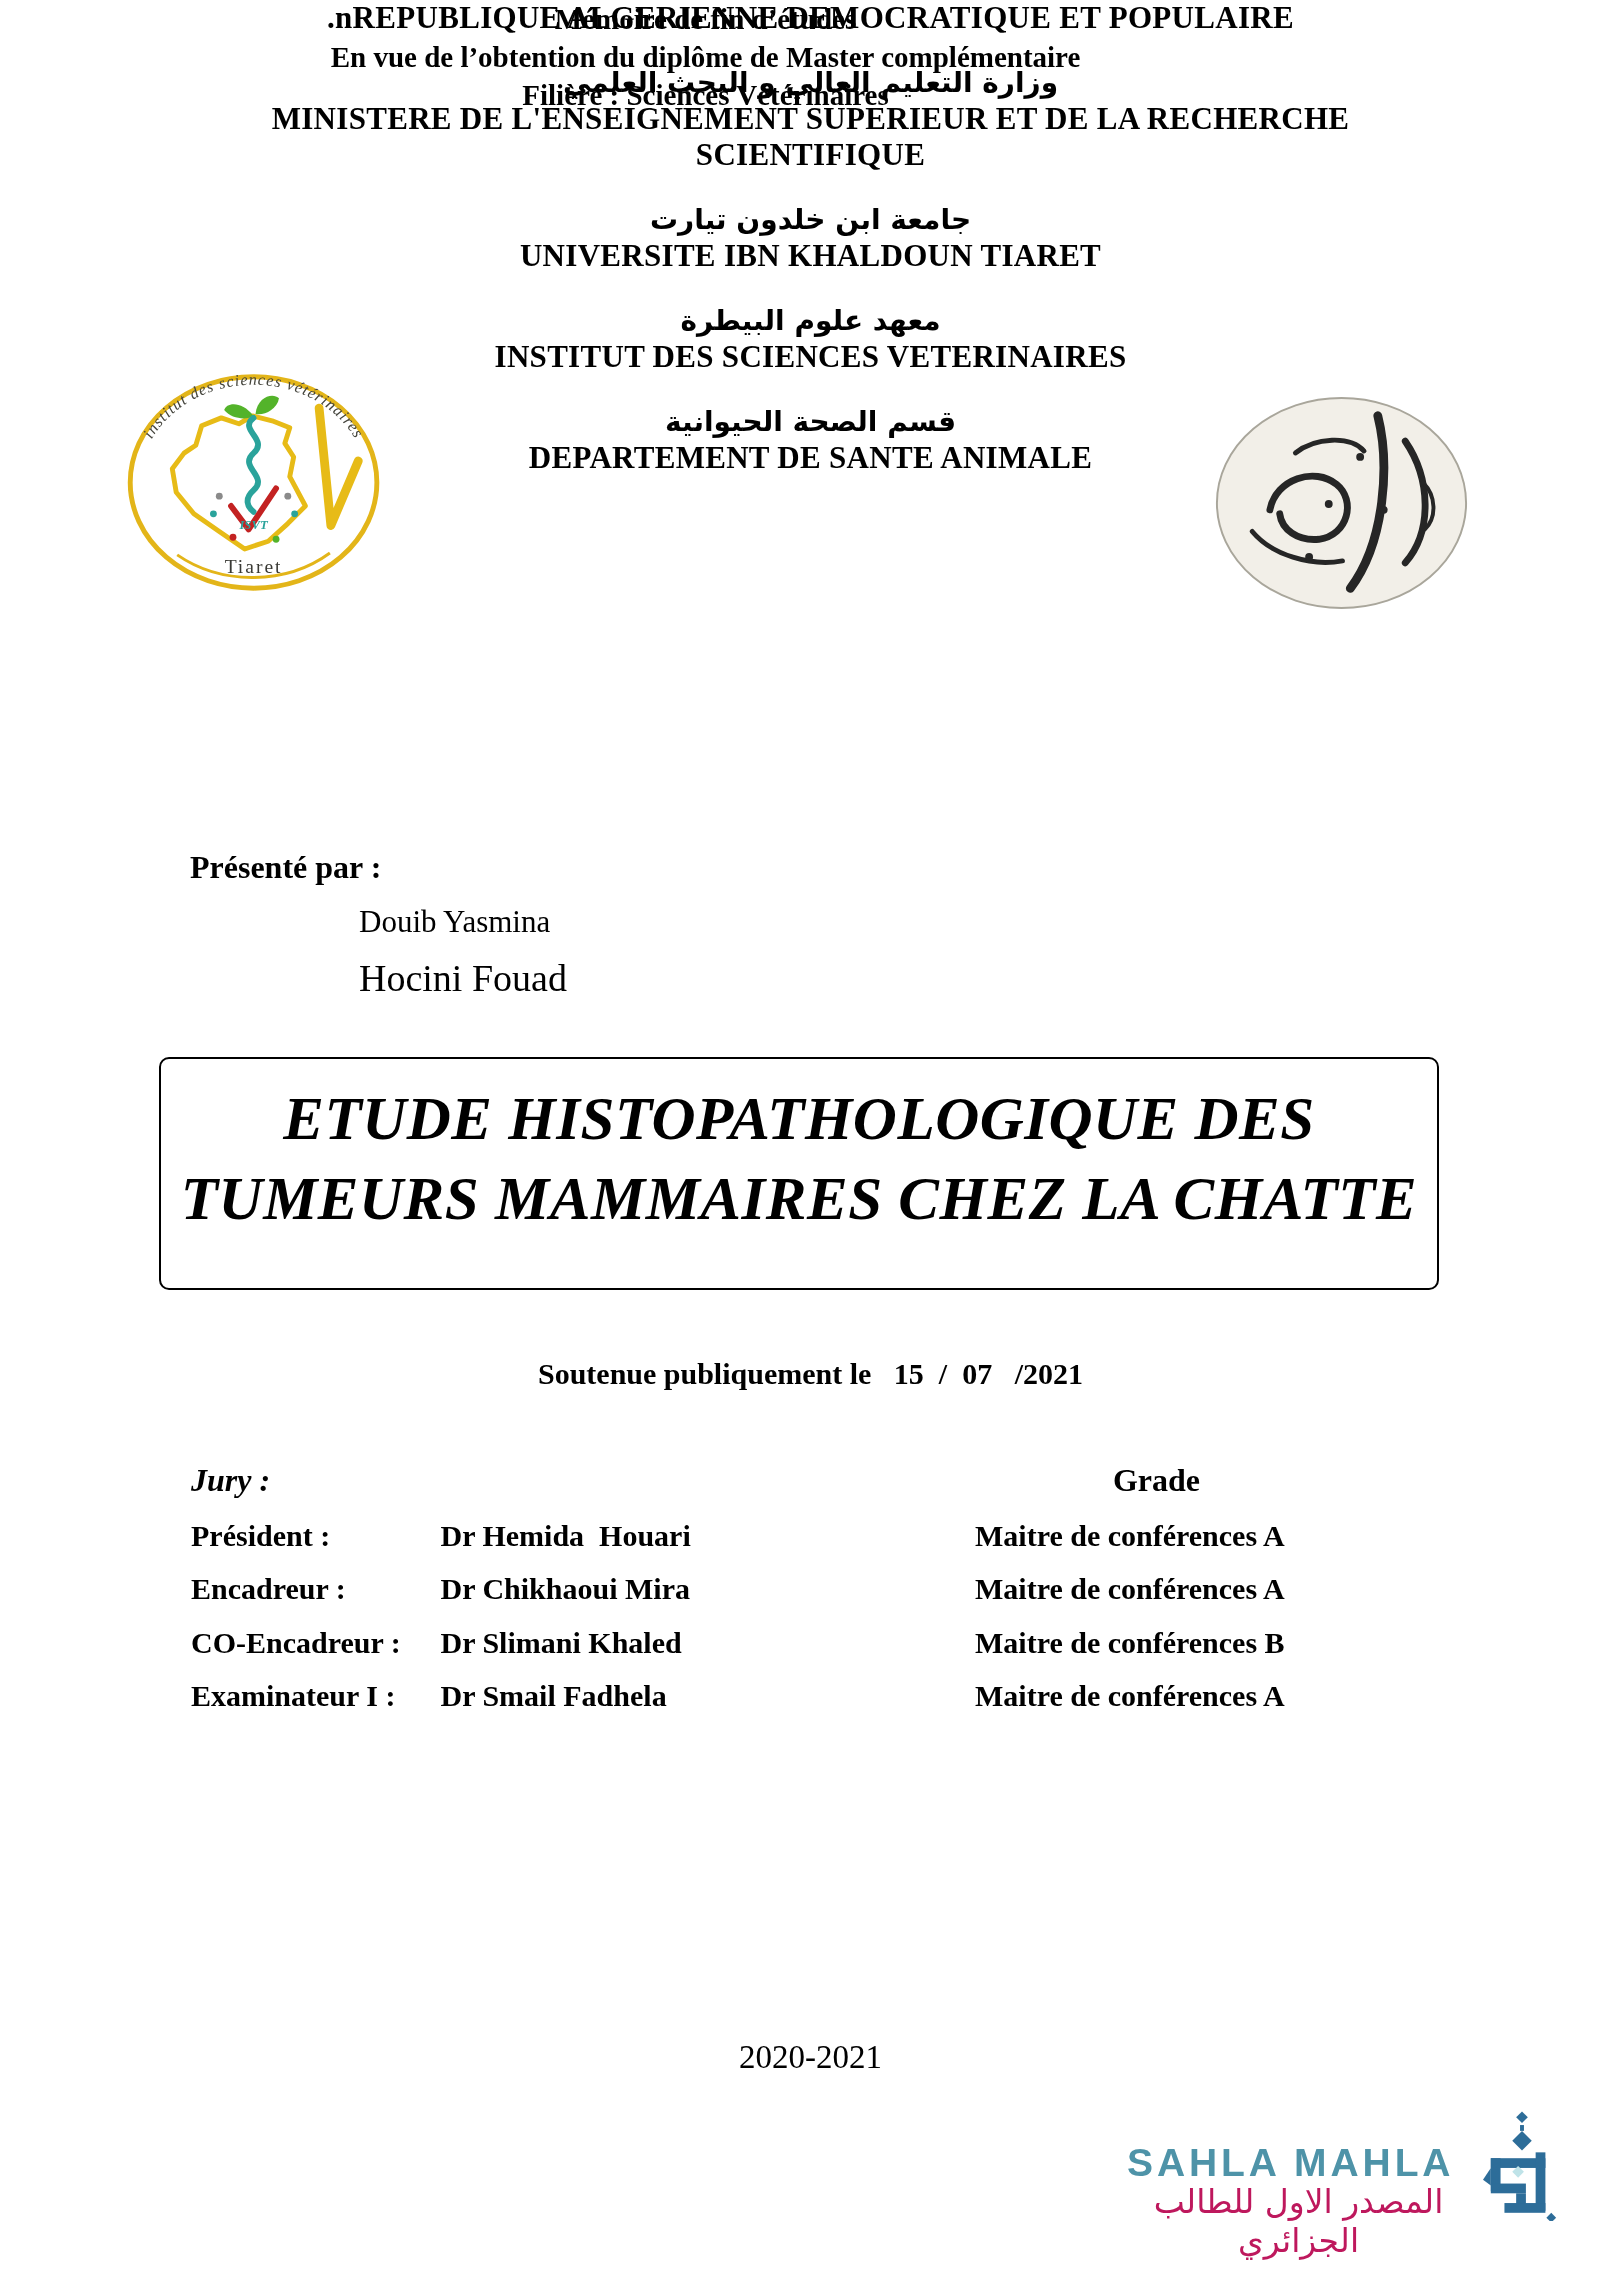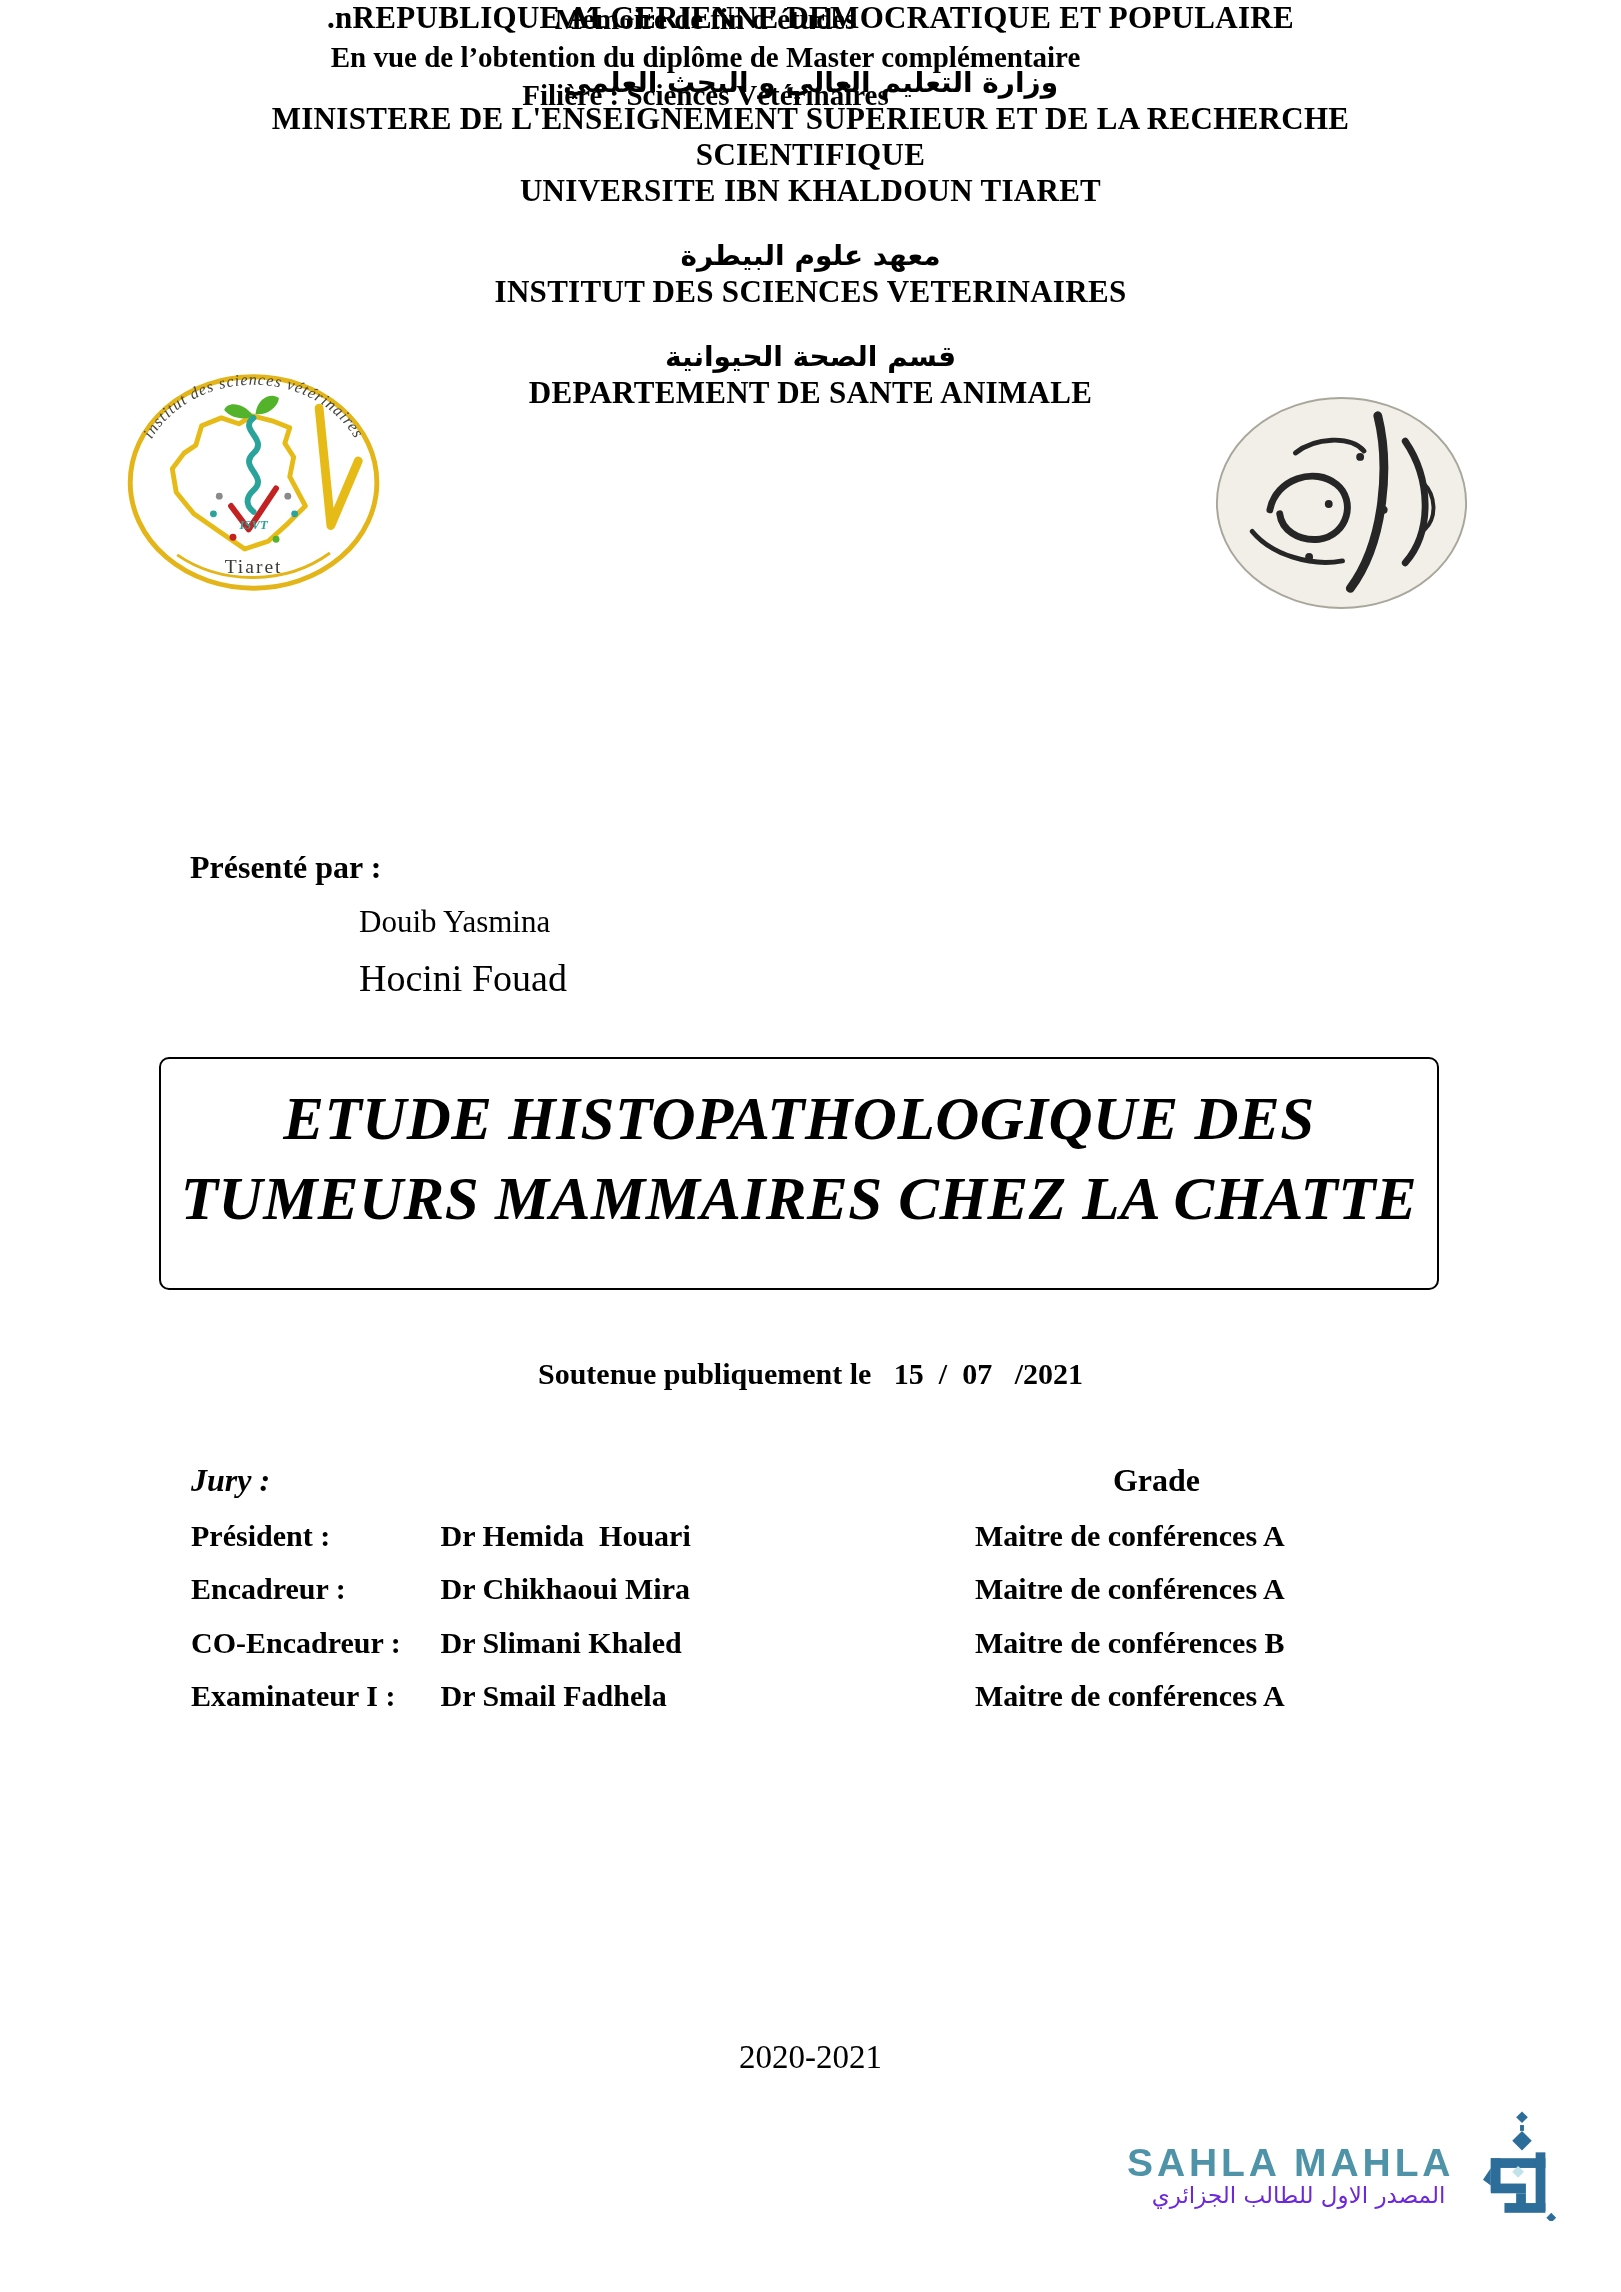--- a/index.html
+++ b/index.html
@@ -56,34 +56,35 @@
   
   .year-line { left:0; top:2039px; width:1621px; text-align:center; font-size:33px; }
 
   
   .wm-brand { left:1127px; top:2141px; width:348px;
               font-family:"Liberation Sans","DejaVu Sans",sans-serif;
               font-weight:bold; font-size:39px; letter-spacing:3.9px;
               color:#4e93a8; }
   .wm-tagline { left:1127px; top:2182px; width:343px; text-align:center;
                 font-family:"DejaVu Sans",sans-serif; direction:rtl;
-                font-size:23px; color:#6d28d9; }
+                font-size:33px; color:#be185d; }
   .wm-emblem { left:1483px; top:2111px; }
 
   .logo-left  { left:123px;  top:367px; }
   .logo-right { left:1213px; top:394px; }
 </style>
 </head>
 <body>
 
 <div class="abs header-block">
   <div class="hdr-latin">.nREPUBLIQUE ALGERIENNE DEMOCRATIQUE ET POPULAIRE</div>
   <div class="hdr-arabic">وزارة التعليم العالي و البحث العلمي</div>
   <div class="hdr-latin">MINISTERE DE L'ENSEIGNEMENT SUPERIEUR ET DE LA RECHERCHE</div>
   <div class="hdr-latin">SCIENTIFIQUE</div>
+  <div class="hdr-arabic">جامعة ابن خلدون تيارت</div>
   <div class="hdr-latin">UNIVERSITE IBN KHALDOUN TIARET</div>
   <div class="hdr-arabic">معهد علوم البيطرة</div>
   <div class="hdr-latin">INSTITUT DES SCIENCES VETERINAIRES</div>
   <div class="hdr-arabic">قسم الصحة الحيوانية</div>
   <div class="hdr-latin">DEPARTEMENT DE SANTE ANIMALE</div>
 </div>
 
 <svg class="abs logo-left" width="265" height="230" viewBox="0 0 270 235">
   <defs>
     <path id="ringArc" d="M 17 118 A 116 100 0 0 1 249 118" fill="none"></path>

